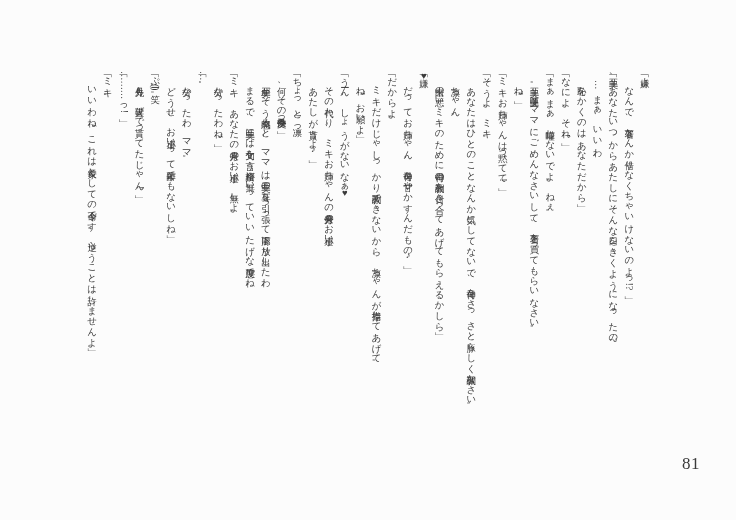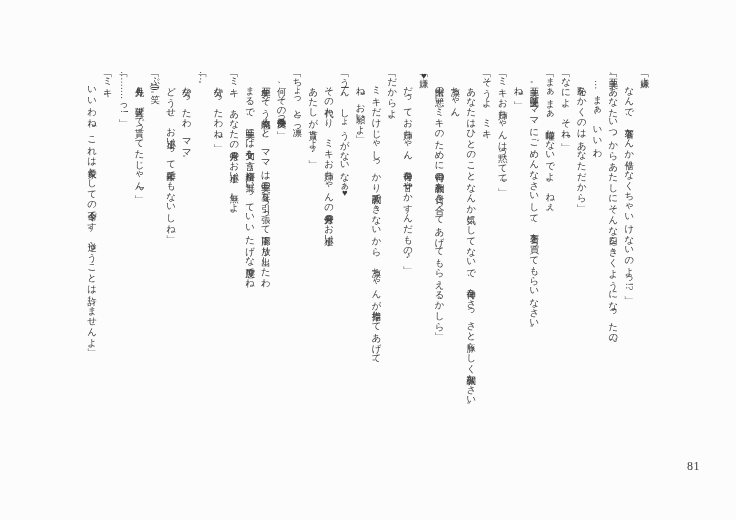--- a/index.html
+++ b/index.html
@@ -36,21 +36,21 @@
     padding: 0;
     white-space: nowrap;
   }
   .text-area p.line.indent {
     text-indent: 1em;
   }
   .page-number {
     position: absolute;
     right: 36px;
     bottom: 46px;
-    font-size: 12px;
+    font-size: 17px;
     color: #3a3a3a;
     letter-spacing: 0.5px;
   }
 </style>
 </head>
 <body style="background: rgb(252, 252, 252);">
 
 <div class="page">
   <div class="text-area" id="text-area" style="color: rgb(58, 58, 58);">
       <p class="line">「嫌よ。</p>

